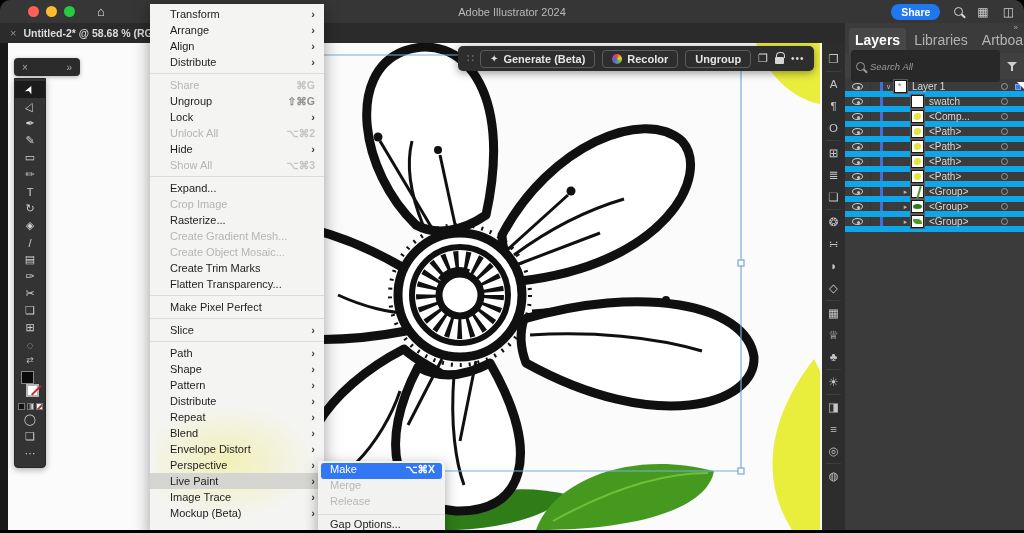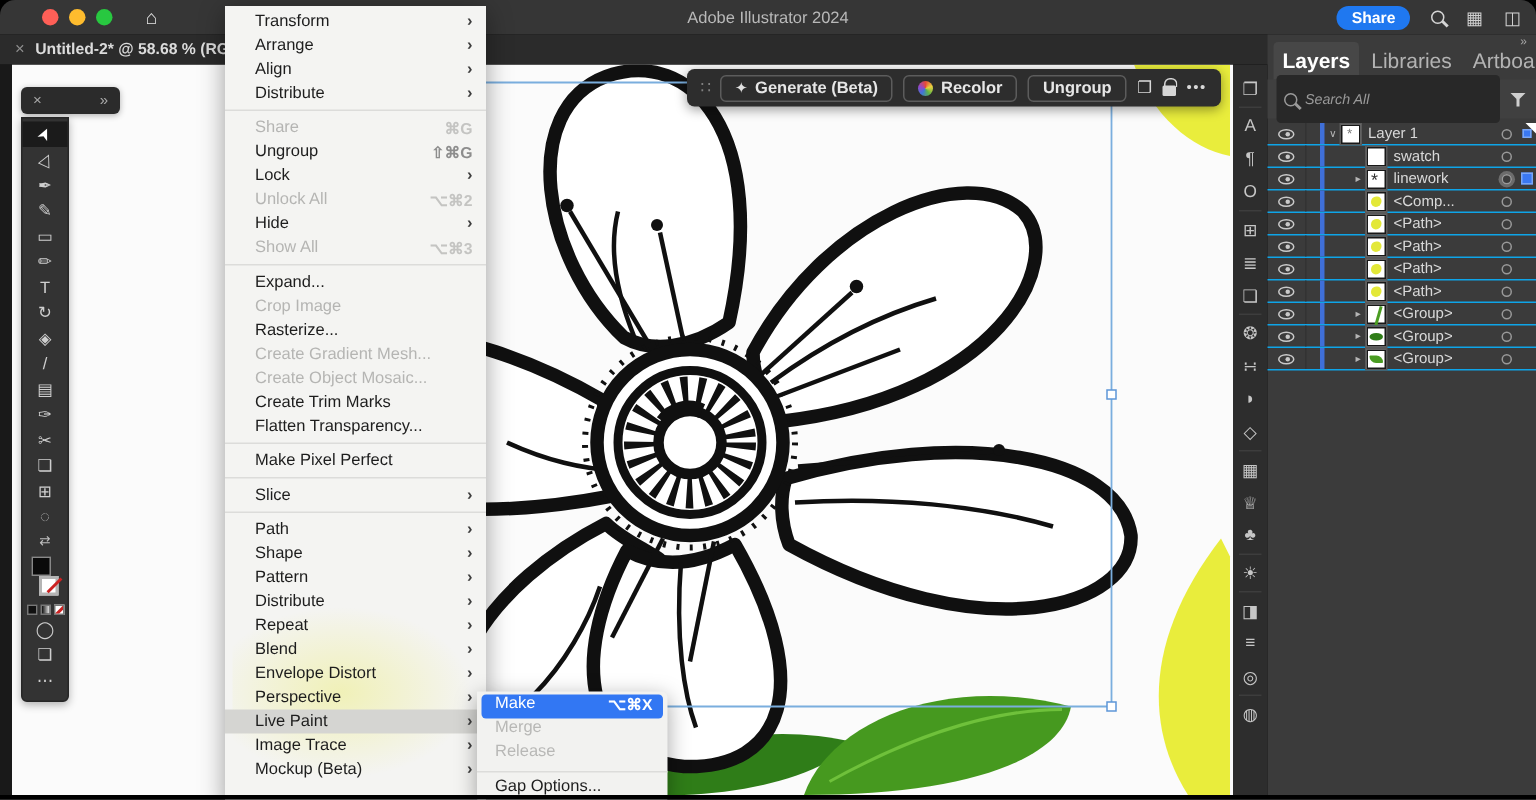--- a/index.html
+++ b/index.html
@@ -85,21 +85,21 @@
   .ptab{font-size:14px;color:#b3b3b3;padding:4px 6px 5px;white-space:nowrap}
   .ptab.active{background:#474747;color:#fff;font-weight:bold;border-radius:3px 3px 0 0}
   .psearch{height:26px;display:flex;align-items:center;padding:0 6px;gap:6px;background:#404040}
   .sbox{flex:1;height:32px;background:#282828;border-radius:3px;display:flex;align-items:center;gap:5px;padding:0 5px}
   .sbox .mag{border-color:#9a9a9a}.sbox .mag::after{background:#9a9a9a}
   .sbox span{color:#9a9a9a;font-size:9.5px;font-style:italic}
   .funnel{position:relative;width:12px;height:10px;flex:none}
   .funnel::before{content:"";position:absolute;left:1px;top:1px;border-left:5px solid transparent;border-right:5px solid transparent;border-top:5px solid #cfcfcf}
   .funnel::after{content:"";position:absolute;left:5px;top:5px;width:2px;height:5px;background:#cfcfcf}
   .lrows{margin-top:3px;position:relative}
-  .lrow{position:relative;height:15px;display:flex;align-items:center;border-bottom:1px solid #0ea5e9}
+  .lrow{position:relative;height:15px;display:flex;align-items:center;border-bottom:6px solid #0ea5e9}
   .eyecol{width:26px;height:100%;display:flex;align-items:center;justify-content:center;border-right:1px solid #333;flex:none}
   .eye{width:11px;height:7px;border:1px solid #c9c9c9;border-radius:50%;position:relative}
   .eye::after{content:"";position:absolute;left:3.5px;top:1.5px;width:3px;height:3px;border-radius:50%;background:#c9c9c9}
   .selbar{width:3px;height:100%;background:#3f6fd8;margin-left:9px;flex:none}
   .ind{width:0;flex:none}.ind.c{width:17px}
   .chev{width:11px;text-align:center;color:#b5b5b5;font-size:7px;flex:none}
   .th{width:13px;height:13px;background:#fff;border:1px solid #181818;box-shadow:0 0 0 1px #5a5a5a;position:relative;flex:none}
   .th.mini::after{content:"*";position:absolute;left:3px;top:0px;font-size:9px;color:#777}
   .th.art::after{content:"*";position:absolute;left:2px;top:-1px;font-size:12px;color:#333}
   .th.yellow::after{content:"";position:absolute;left:2px;top:2px;right:2px;bottom:2px;background:#e3e838;border-radius:50% 42% 55% 46%}
@@ -538,35 +538,20 @@
         <i class="lsp"></i>
         <span class="tgt"></span>
         <span class="badge"></span>
       </div>
       <div class="lrow">
         <span class="eyecol">
             <span class="eye"></span>
           </span>
         <span class="selbar"></span>
         <span class="ind c"></span>
-        <span class="chev">▸</span>
-        <span class="th art"></span>
-        <span class="lbl">linework</span>
-        <i class="lsp"></i>
-        <span class="tgt ring"></span>
-        <span class="badge">
-            <b class="bsq s7"></b>
-          </span>
-      </div>
-      <div class="lrow">
-        <span class="eyecol">
-            <span class="eye"></span>
-          </span>
-        <span class="selbar"></span>
-        <span class="ind c"></span>
         <span class="chev"></span>
         <span class="th yellow"></span>
         <span class="lbl">&lt;Comp...</span>
         <i class="lsp"></i>
         <span class="tgt"></span>
         <span class="badge"></span>
       </div>
       <div class="lrow">
         <span class="eyecol">
             <span class="eye"></span>

